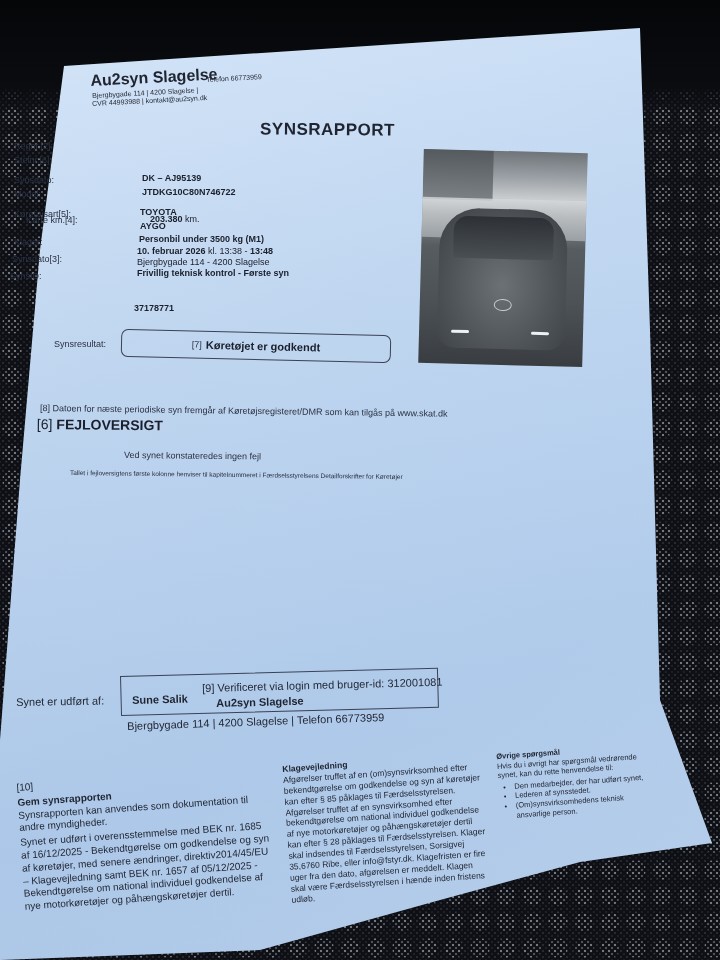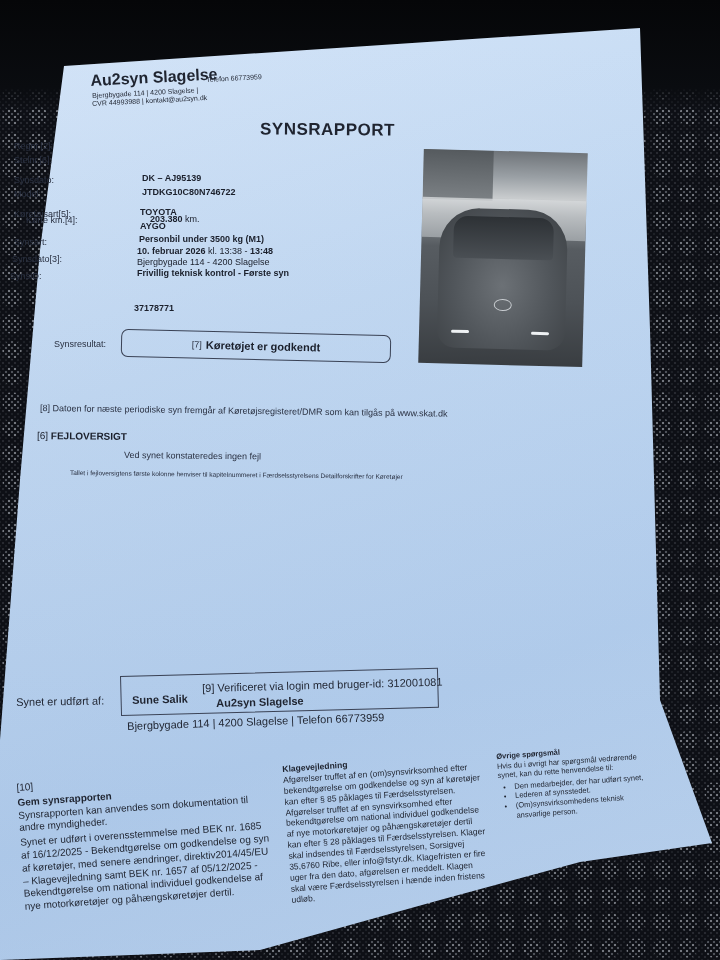--- a/index.html
+++ b/index.html
@@ -76,21 +76,21 @@
     position:absolute; left:18px; top:58px; width:128px; height:140px;
     background:radial-gradient(ellipse at 50% 55%, #6c7176 0%, #50555a 55%, #3c4044 100%);
     border-radius:40px 40px 18px 18px;
   }
   .photo .windshield { position:absolute; left:32px; top:66px; width:100px; height:42px; background:linear-gradient(180deg,#2d3135,#4a4f54); border-radius:14px 14px 4px 4px; }
   .photo .logo { position:absolute; left:74px; top:148px; width:16px; height:10px; border:1.5px solid #c8ccd0; border-radius:50%; }
   .photo .drl-l { position:absolute; left:32px; top:180px; width:18px; height:3px; background:#eef1f3; border-radius:2px; }
   .photo .drl-r { position:absolute; left:112px; top:180px; width:18px; height:3px; background:#eef1f3; border-radius:2px; }
 
   .note8 { left:40px; top:403px; font-size:9px; color:#2a3142; transform:rotate(0.8deg); transform-origin:left top; }
-  .fejl-title { left:37px; top:430px; font-size:10px; color:#1a1f2b; transform:rotate(0.6deg); transform-origin:left top; }
+  .fejl-title { left:37px; top:416px; font-size:14px; color:#1a1f2b; transform:rotate(0.6deg); transform-origin:left top; }
   .fejl-title b { font-weight:bold; }
   .fejl-none { left:124px; top:450px; font-size:9px; color:#2a3142; transform:rotate(0.6deg); transform-origin:left top; }
   .fejl-note { left:70px; top:469px; font-size:6.5px; color:#2a3142; transform:rotate(0.7deg); transform-origin:left top; }
 
   .done-label { left:16px; top:696px; font-size:11px; color:#1f2430; transform:rotate(-1deg); transform-origin:left top; }
   .done-box {
     position:absolute; left:120px; top:676px; width:316px; height:38px;
     border:1.2px solid #3a4255; transform:rotate(-1.5deg); transform-origin:left top;
   }
   .inspector-name { left:132px; top:694px; font-size:11px; font-weight:bold; transform:rotate(-1.5deg); transform-origin:left top; }
@@ -138,21 +138,21 @@
   <div class="abs field-value" style="left:140px;top:188px;">AYGO</div>
 
   <div class="abs field-label" style="left:14px;top:202px;margin-top:7px;">Køretøjsart[5]:</div>
   <div class="abs field-value" style="left:139px;top:201px;">Personbil under 3500 kg (M1)</div>
 
   <div class="abs field-label" style="left:26px;top:215px;">Kørte km.[4]:</div>
   <div class="abs" style="left:138px;top:214px;font-size:9px;color:#1a1f2b;margin-left:12px;">
     <b>203.380</b><span> km.</span>
   </div>
 
-  <div class="abs field-label" style="left:14px;top:237px;">Synsart:</div>
+  <div class="abs field-label" style="left:14px;top:237px;">Klager:</div>
   <div class="abs field-value" style="left:137px;top:235px;">Frivillig teknisk kontrol - Første syn</div>
 
   <div class="abs field-label" style="left:12px;top:254px;">Synsdato[3]:</div>
   <div class="abs" style="left:137px;top:246px;font-size:9px;color:#1a1f2b;">
     <b>10. februar 2026</b><span> kl. 13:38 - </span><b>13:48</b>
   </div>
   <div class="abs" style="left:137px;top:257px;font-size:9px;color:#1a1f2b;">Bjergbygade 114 - 4200 Slagelse</div>
 
   <div class="abs field-label" style="left:10px;top:271px;">SynsID:</div>
   <div class="abs field-value" style="left:134px;top:270px;">37178771</div>

